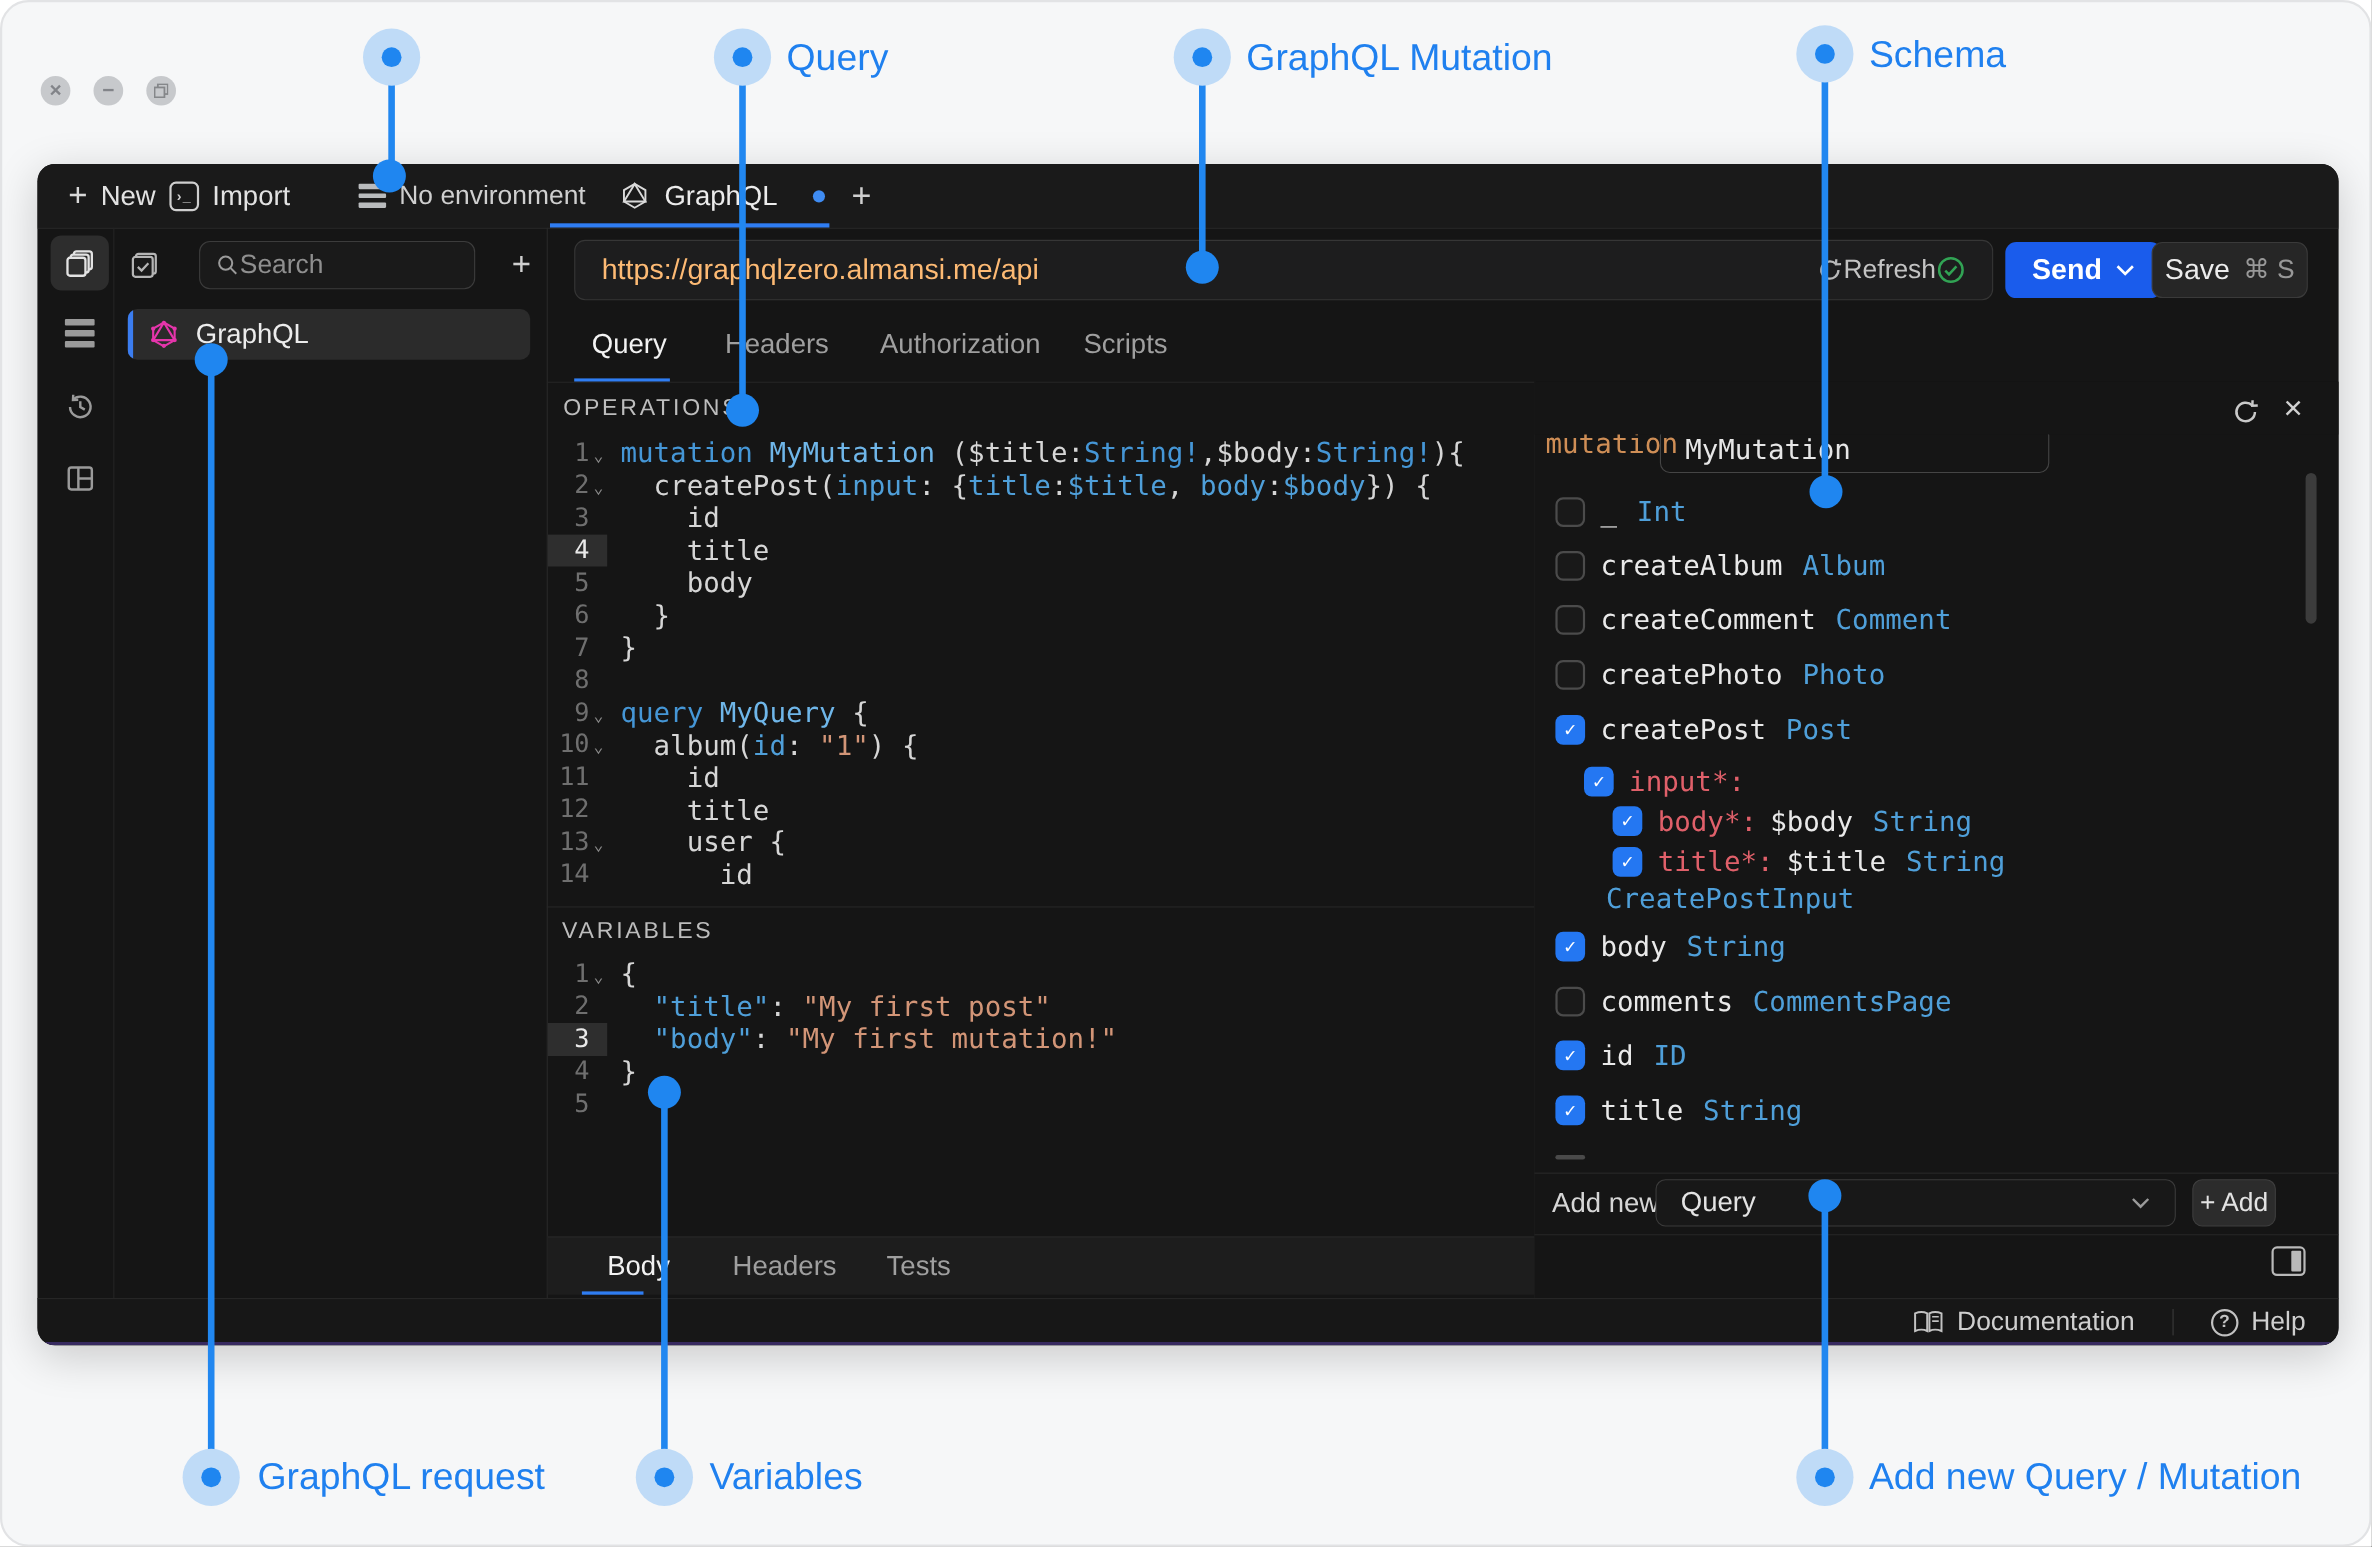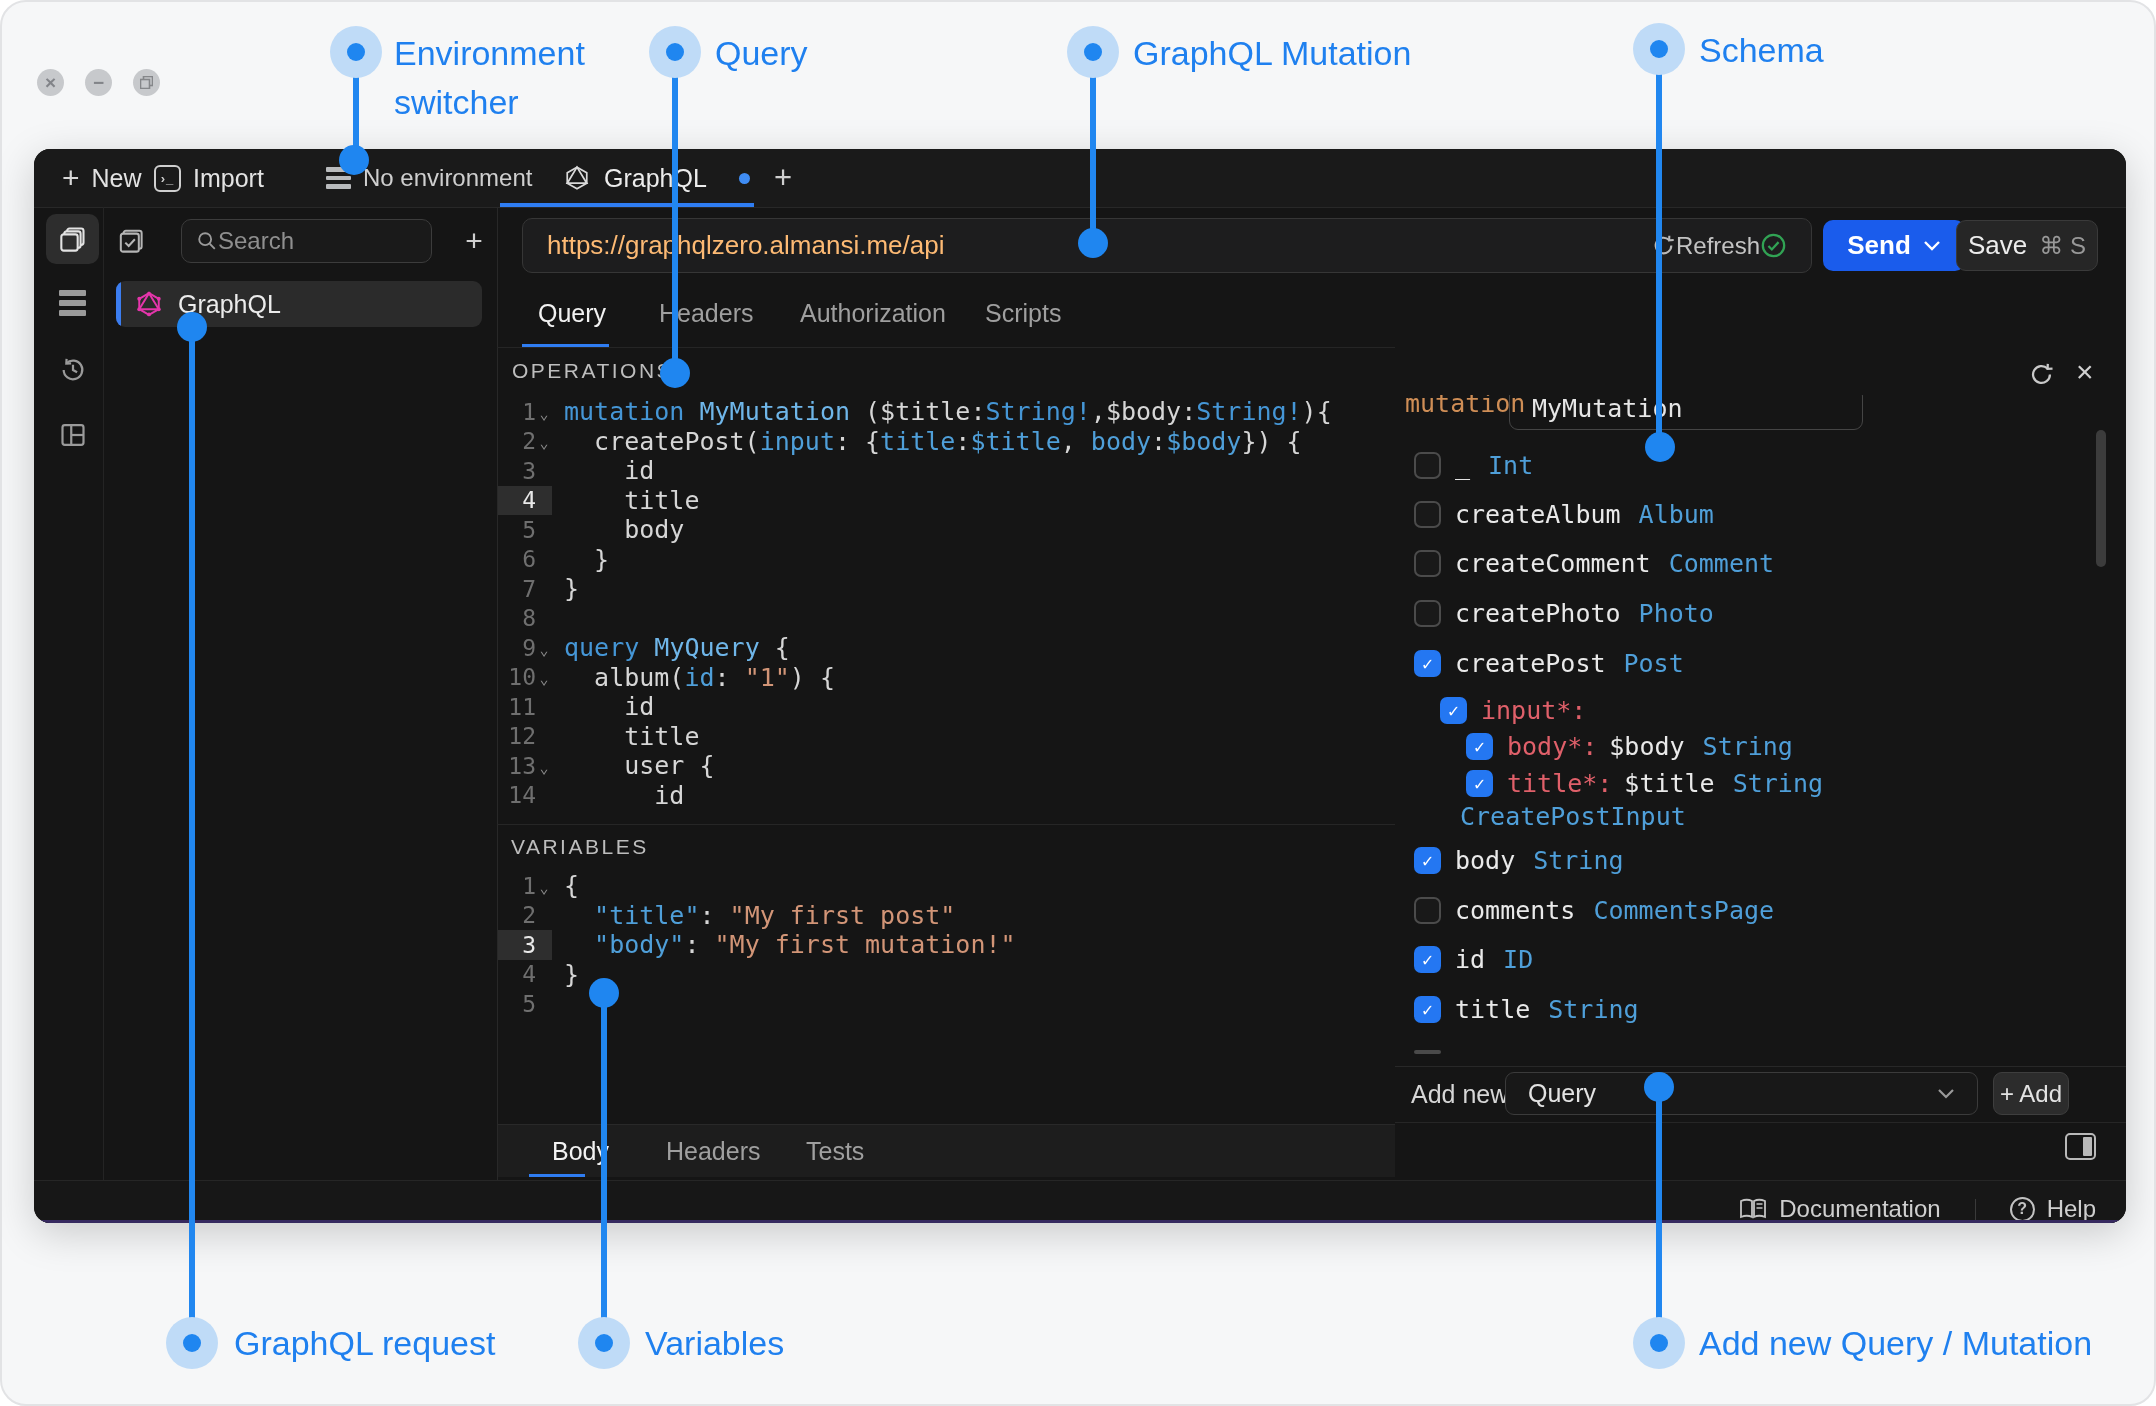--- a/index.html
+++ b/index.html
@@ -131,21 +131,21 @@
   .addnew-btn { position:absolute; left:598px; top:4px; width:76px; height:43px; background:#2c2c2c;
                 border:1px solid #3e3e3e; border-radius:9px; display:flex; align-items:center;
                 justify-content:center; color:#e3e3e3; font-size:24px; }
   .toggle-ico { position:absolute; left:670px; top:786px; width:31px; height:27px;
                 border:2.5px solid #b9b9b9; border-radius:5px; }
   .toggle-ico::after { content:""; position:absolute; right:2px; top:2px; bottom:2px; width:9px;
                        background:#b9b9b9; border-radius:1px; }
 
   
   .footer { position:absolute; left:0; top:1031px; width:2092px; height:43px; background:#171717;
-            border-top:1px solid #262626; display:flex; align-items:flex-end; justify-content:flex-end;
+            border-top:1px solid #262626; display:flex; align-items:center; justify-content:flex-end;
             gap:34px; padding-right:30px; color:#cfcfcf; font-size:24px; }
   .f-sep { width:1px; height:24px; background:#3a3a3a; }
   .help-ico { width:25px; height:25px; border:2px solid #c2c2c2; border-radius:50%; display:flex;
               align-items:center; justify-content:center; font-size:16px; font-weight:700; color:#c2c2c2; }
 
   
   .anno-line { position:absolute; width:6px; border-radius:3px; background:#2187f0; z-index:50; }
   .anno-halo { position:absolute; width:52px; height:52px; border-radius:50%; background:#bfdbf7; z-index:51; }
   .anno-dot  { position:absolute; width:18px; height:18px; border-radius:50%; background:#1f86f0; z-index:52; }
   .anno-end  { position:absolute; width:30px; height:30px; border-radius:50%; background:#1f86f0; z-index:52; }
@@ -455,21 +455,20 @@
         <span class="help-ico">?</span>
         <span>Help</span>
       </span>
     </div>
   </div>
 
   <div class="anno-line" style="left:351px; top:60px; height:98px;"></div>
   <div class="anno-halo" style="left:328px; top:24px;"></div>
   <div class="anno-dot" style="left:345px; top:41px;"></div>
   <div class="anno-end" style="left:337px; top:143px;"></div>
-  <div class="anno-label" style="left:392px; top:27px; width:280px;">Environment switcher</div>
 
   <div class="anno-line" style="left:670px; top:60px; height:312px;"></div>
   <div class="anno-halo" style="left:647px; top:24px;"></div>
   <div class="anno-dot" style="left:664px; top:41px;"></div>
   <div class="anno-end" style="left:658px; top:356px;"></div>
   <div class="anno-label" style="left:713px; top:27px;">Query</div>
 
   <div class="anno-line" style="left:1088px; top:60px; height:182px;"></div>
   <div class="anno-halo" style="left:1065px; top:24px;"></div>
   <div class="anno-dot" style="left:1082px; top:41px;"></div>

